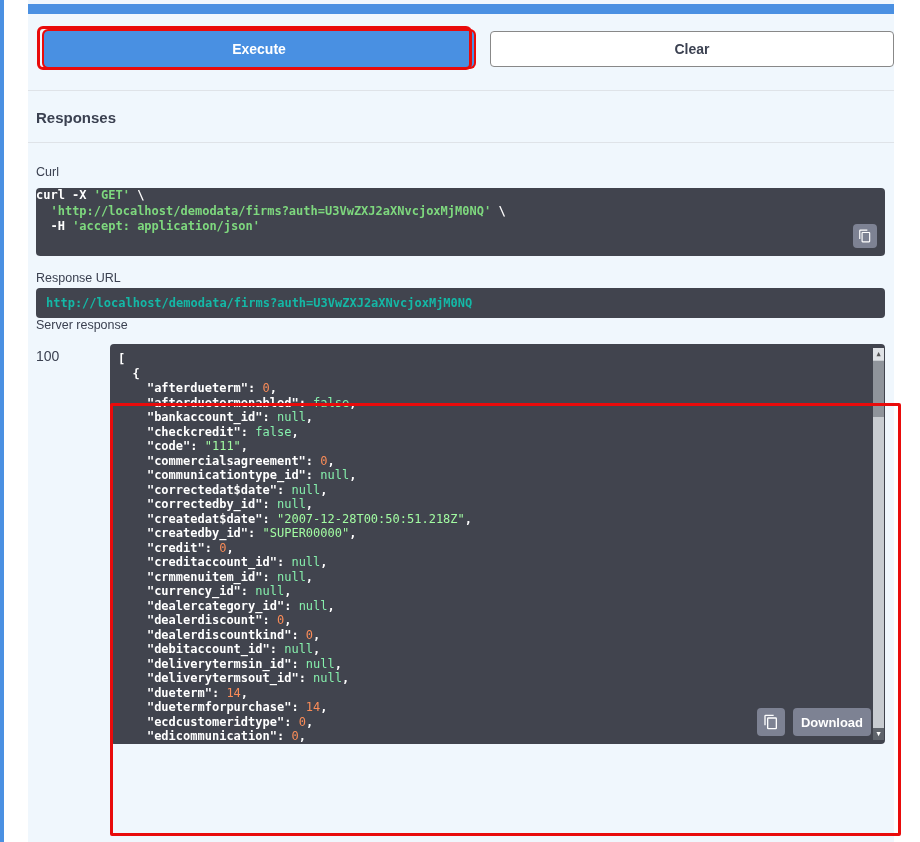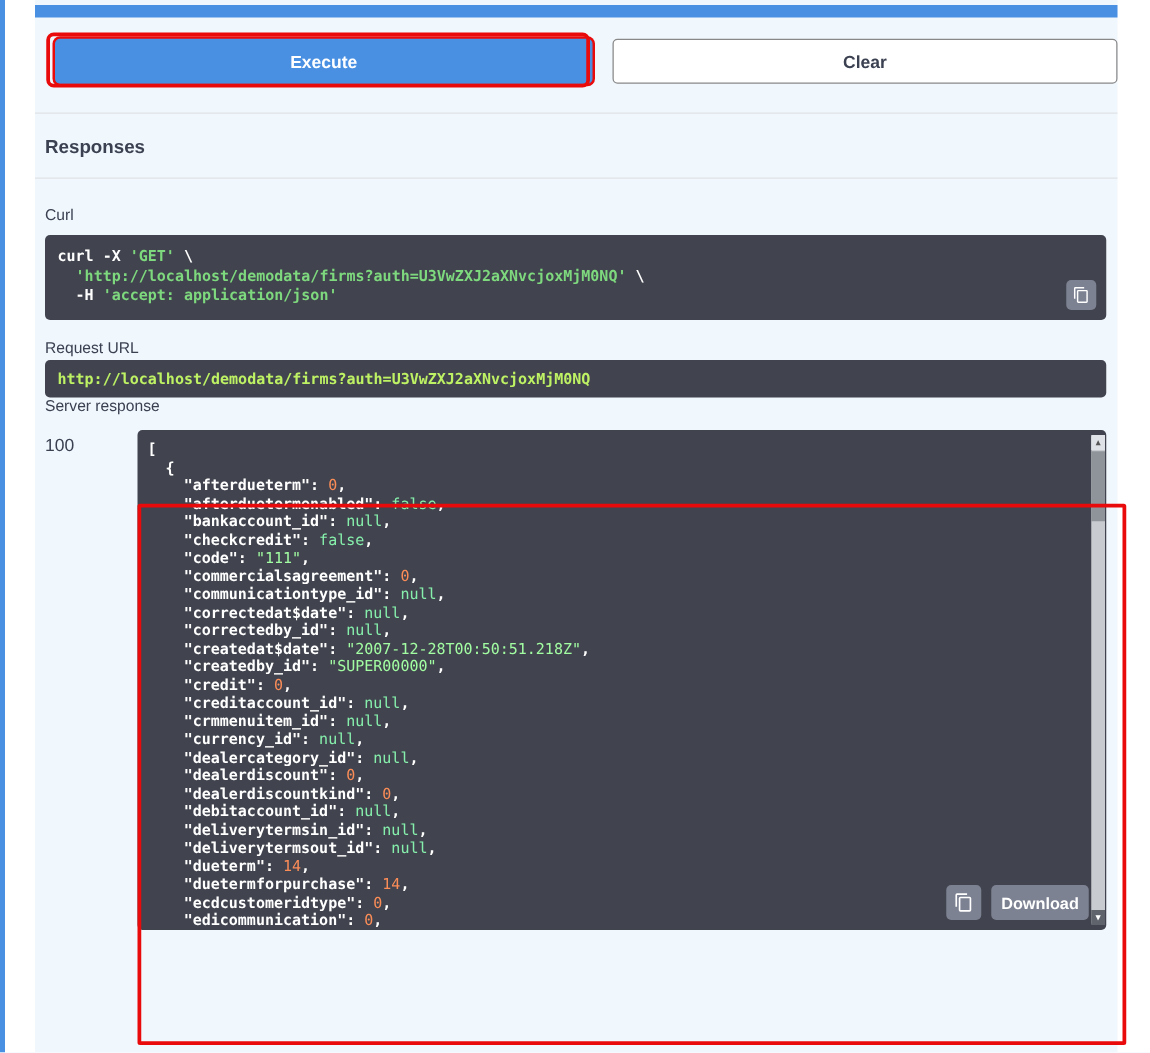--- a/index.html
+++ b/index.html
@@ -27,37 +27,37 @@
   .inner { padding:0 9px 0 8px; }
   .section-label { font-size:12.5px; color:#3b4151; }
   .lbl-curl { margin-top:22px; }
   .lbl-requrl { margin-top:15px; }
   .lbl-server { margin-top:0; }
 
   .mono { font-family:"DejaVu Sans Mono", monospace; }
 
   .curl-block {
     position:relative; margin-top:9px; height:68px; background:#41444e;
-    border-radius:4px; padding:10px; font-size:12px; line-height:15.5px;
+    border-radius:4px; font-size:12px; line-height:15.5px;
   }
   .curl-block div { white-space:pre; }
   .tok-plain { color:#ffffff; font-weight:bold; }
   .tok-string { color:#7ed87e; font-weight:bold; }
 
   .copy-btn {
     position:absolute; right:8px; bottom:8px; width:24px; height:24px;
     background:#7d8293; border:none; border-radius:4px;
     display:flex; align-items:center; justify-content:center; cursor:pointer; padding:0;
   }
   .copy-btn svg { width:14px; height:14px; fill:#ffffff; }
 
   .requrl-bar {
     margin-top:3px; height:30px; background:#41444e; border-radius:4px;
     display:flex; align-items:center; padding:0 10px;
-    color:#bef264; font-size:12px; font-weight:bold; white-space:pre;
+    color:#14b8a6; font-size:12px; font-weight:bold; white-space:pre;
   }
 
   .table-head { display:flex; margin-top:10px; padding-bottom:8px; border-bottom:1px solid #d5d9de; align-items:baseline; }
   .th-code { width:86px; font-size:14px; font-weight:bold; color:#3b4151; }
   .th-details { font-size:12.5px; color:#3b4151; }
 
   .resp-row { display:flex; margin-top:12px; }
   .code-val { width:86px; font-size:14px; color:#3b4151; padding-top:4px; }
   .resp-body-label { font-size:12.5px; color:#3b4151; margin:4px 0 9px; }
 
@@ -113,21 +113,21 @@
       <div class="code"><div><span class="tok-plain">curl -X </span><span class="tok-string">'GET'</span><span class="tok-plain"> \</span></div><div><span class="tok-plain">  </span><span class="tok-string">'http://localhost/demodata/firms?auth=U3VwZXJ2aXNvcjoxMjM0NQ'</span><span class="tok-plain"> \</span></div><div><span class="tok-plain">  -H </span><span class="tok-string">'accept: application/json'</span></div></div>
       <button class="copy-btn" title="">
         <span style="display:flex;">
           <svg viewBox="0 0 24 24">
               <path d="M16 1H4a2 2 0 0 0-2 2v14h2V3h12V1zm3 4H8a2 2 0 0 0-2 2v14a2 2 0 0 0 2 2h11a2 2 0 0 0 2-2V7a2 2 0 0 0-2-2zm0 16H8V7h11v14z"></path>
             </svg>
         </span>
       </button>
     </div>
 
-    <div class="section-label lbl-requrl">Request URL</div>
+    <div class="section-label lbl-requrl">Response URL</div>
     <div class="requrl-bar mono">http://localhost/demodata/firms?auth=U3VwZXJ2aXNvcjoxMjM0NQ</div>
 
     <div class="section-label lbl-server">Server response</div>
 
 
     <div class="resp-row">
       <div class="code-val">100</div>
       <div class="details-col">
         <div class="json-block mono">
           <div class="code">

